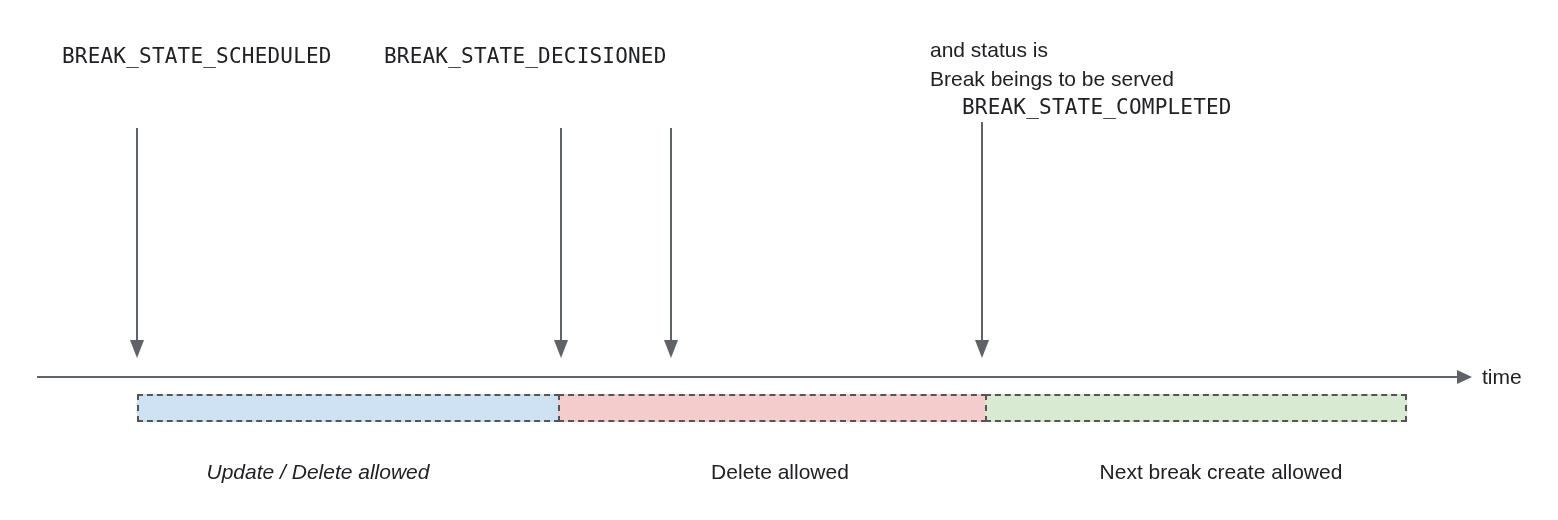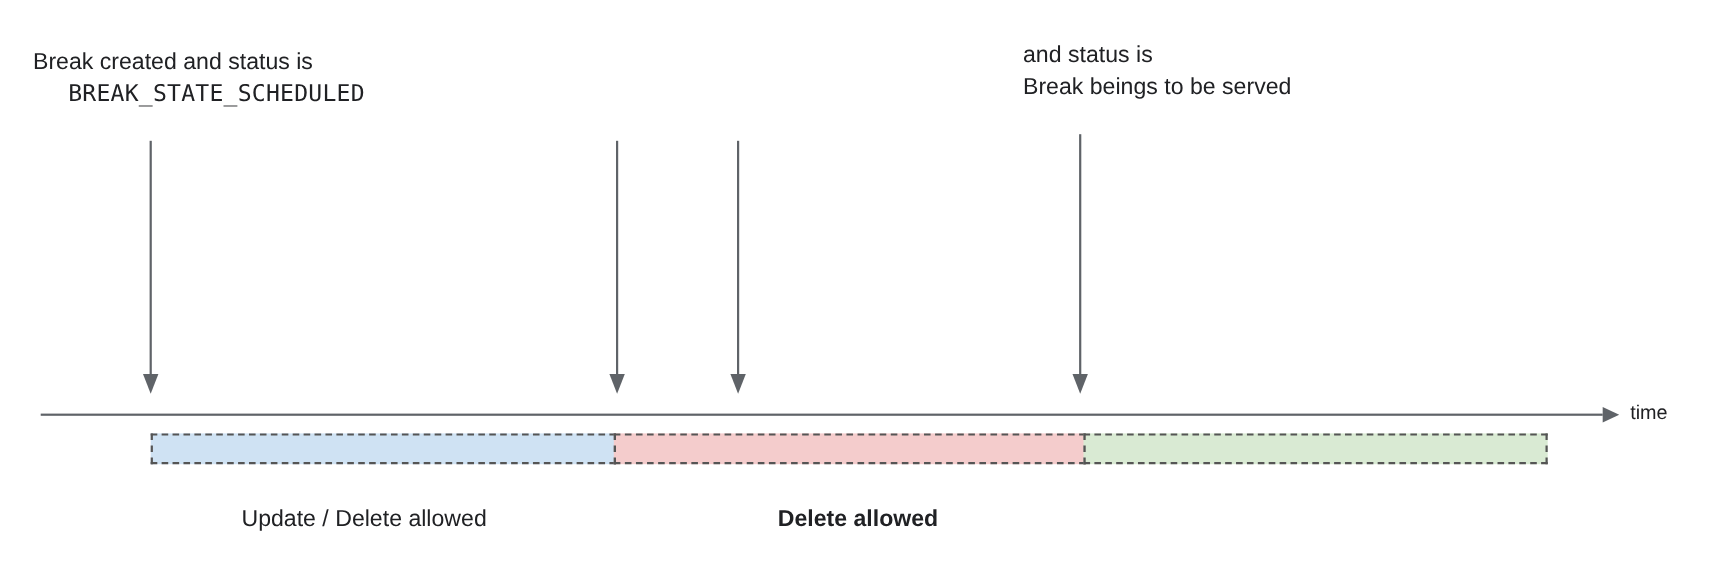--- a/index.html
+++ b/index.html
@@ -57,21 +57,21 @@
   }
   .time-axis-head {
     position: absolute; left: 1457px; top: 370px;
     width: 0; height: 0;
     border-top: 7px solid transparent;
     border-bottom: 7px solid transparent;
     border-left: 15px solid #5f6368;
   }
   .time-axis-label {
     position: absolute; left: 1482px; top: 365px;
-    font-size: 18px; color: #202124;
+    font-size: 21px; color: #202124;
   }
 
   .phase-bar {
     position: absolute; left: 137px; top: 394px;
     display: flex; height: 28px;
   }
   .segment {
     height: 28px;
     border: 2px dashed #555555;
   }
@@ -81,41 +81,42 @@
   .seg-next-create   { width: 422px; background: #d9ead3; }
 
   .segment-label {
     position: absolute;
     top: 460px;
     transform: translateX(-50%);
     font-size: 21px;
     white-space: nowrap;
     color: #202124;
   }
-  .lbl-1 { left: 331px; }
-  .lbl-2 { left: 780px; font-weight: bold; }
+  .lbl-1 { left: 318px; font-style: italic; }
+  .lbl-2 { left: 780px; }
   .lbl-3 { left: 1221px; }
 </style>
 </head>
 <body>
 
 <div class="canvas">
 
   <div class="annotation ann-1">
-    <div>Break created and status is</div>
     <div class="code">BREAK_STATE_SCHEDULED</div>
   </div>
 
   <div class="annotation ann-2">
+    <div class="code">BREAK_STATE_DECISIONED</div>
   </div>
 
 
   <div class="annotation ann-4">
     <div>and status is</div>
     <div>Break beings to be served</div>
+    <div class="code">BREAK_STATE_COMPLETED</div>
   </div>
 
   <div class="down-arrow arrow-1">
     <div class="shaft"></div>
     <div class="head"></div>
   </div>
   <div class="down-arrow arrow-2">
     <div class="shaft"></div>
     <div class="head"></div>
   </div>
@@ -133,14 +134,15 @@
   <div class="time-axis-label">time</div>
 
   <div class="phase-bar">
     <div class="segment seg-update-delete"></div>
     <div class="segment seg-delete"></div>
     <div class="segment seg-next-create"></div>
   </div>
 
   <div class="segment-label lbl-1">Update / Delete allowed</div>
   <div class="segment-label lbl-2">Delete allowed</div>
+  <div class="segment-label lbl-3">Next break create allowed</div>
 
 </div>
 
 </body></html>

